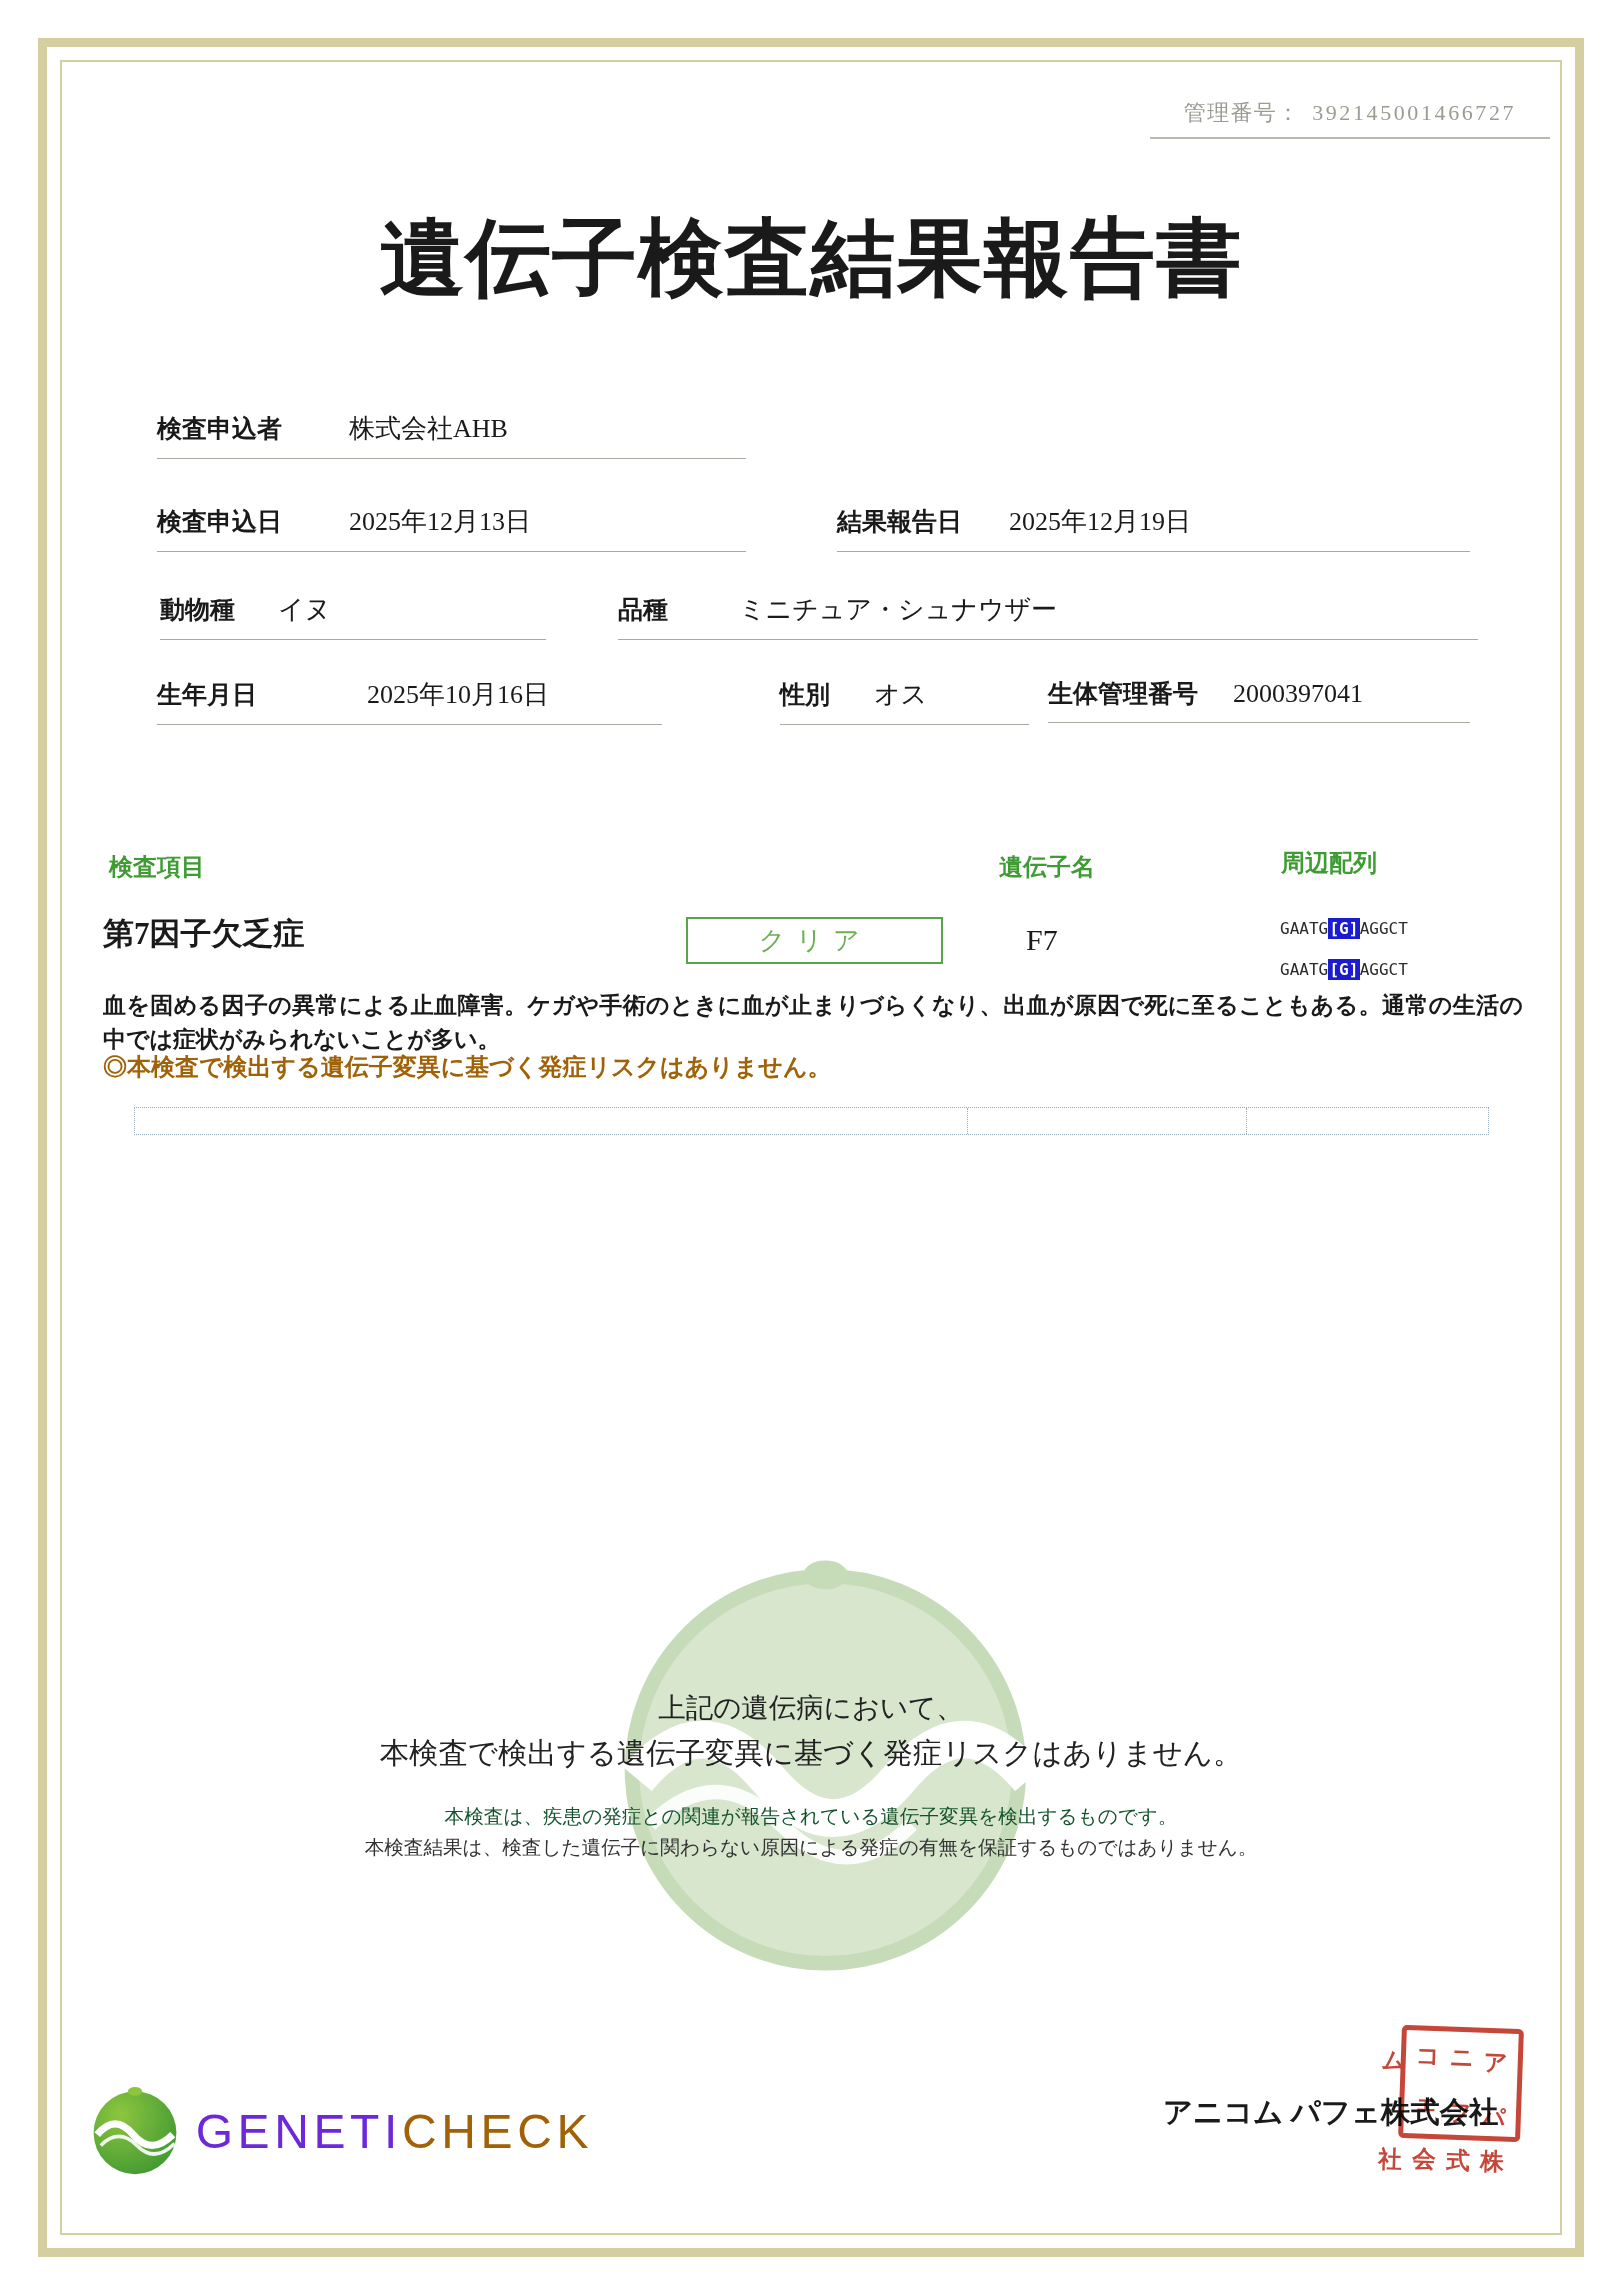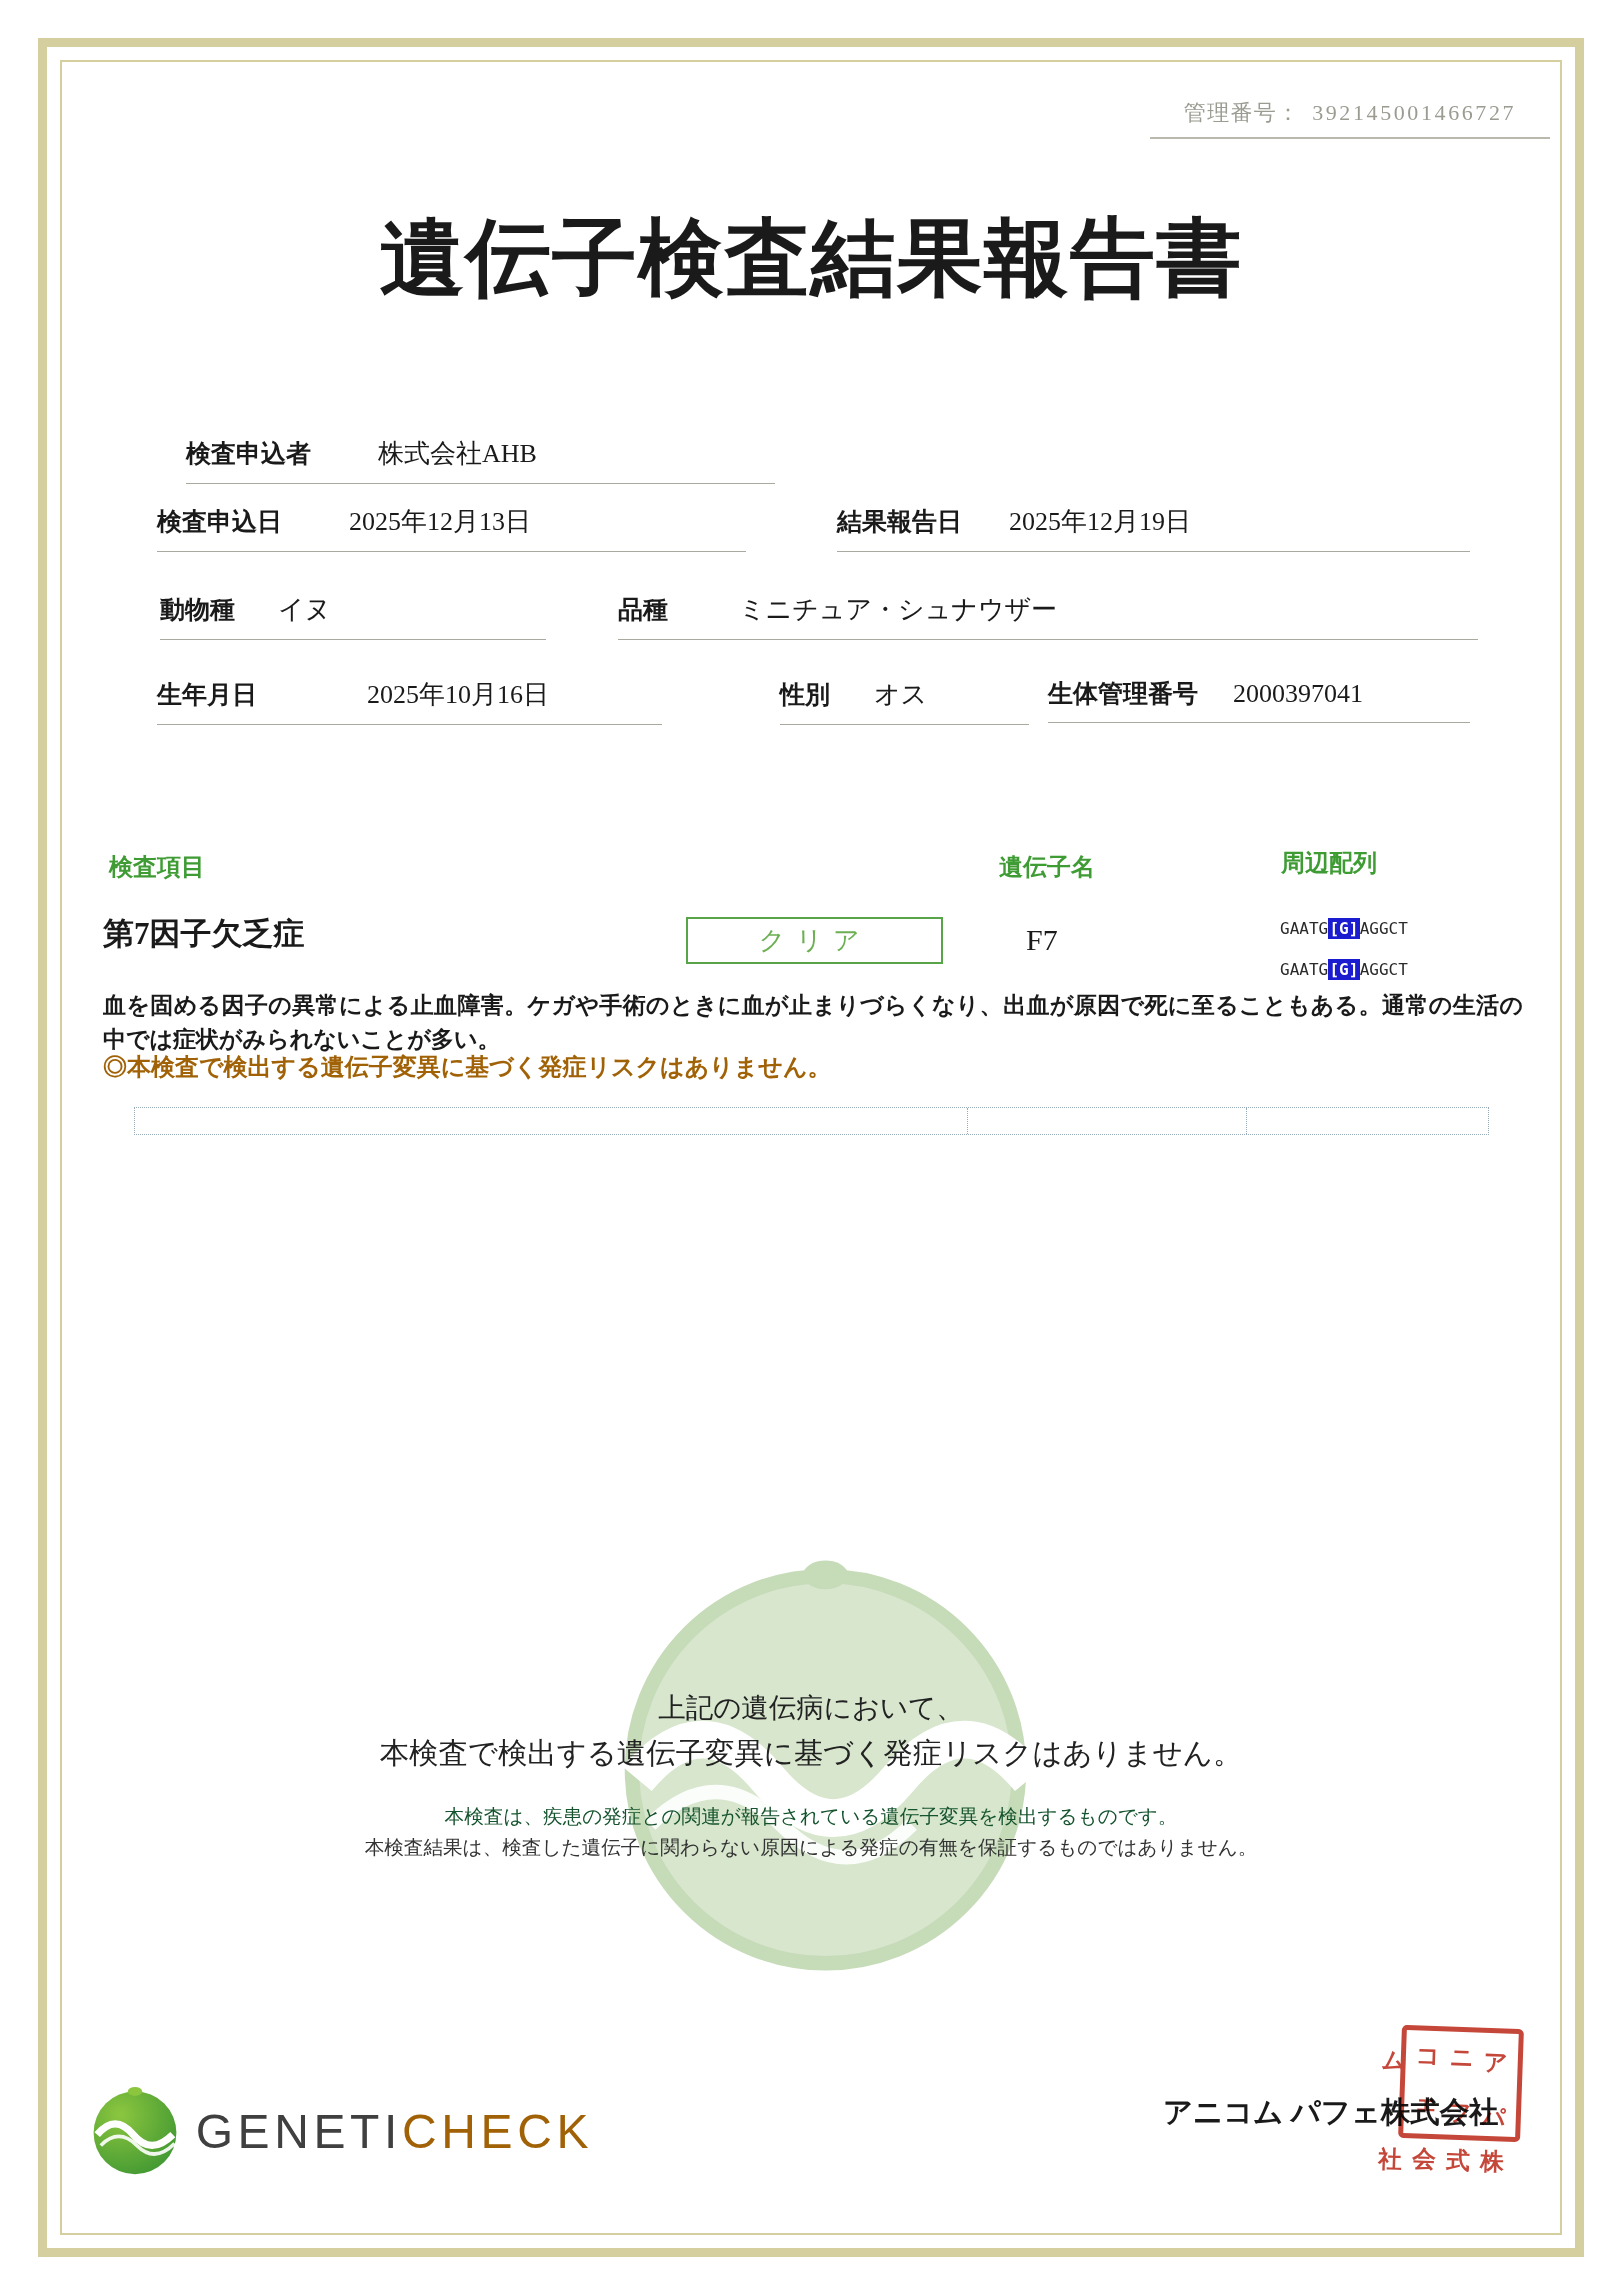--- a/index.html
+++ b/index.html
@@ -90,21 +90,21 @@
   
   .brand{
     position:absolute;left:90px;top:2086px;height:90px;
     display:flex;align-items:center;gap:15.7px;z-index:1;
   }
   .brand-mark{width:90px;height:90px;flex:0 0 auto;}
   .brand-text{
     font-family:"Liberation Sans", sans-serif;font-size:48px;
     letter-spacing:4.6px;font-weight:400;white-space:nowrap;
   }
-  .brand-text .b1{color:#404040;}
+  .brand-text .b1{color:#6d28d9;}
   .brand-text .b2{color:#a16207;}
 
   .company{
     position:absolute;left:1163px;top:2093px;
     font-size:29.4px;font-weight:700;white-space:nowrap;z-index:1;
   }
   .seal{
     position:absolute;left:1400px;top:2027px;width:122px;height:113px;
     border:5.9px solid #c5473a;border-radius:5.2px;box-sizing:border-box;
     transform:rotate(2deg);mix-blend-mode:multiply;z-index:2;
@@ -122,21 +122,21 @@
 
   <div class="frame-outer"></div>
   <div class="frame-inner"></div>
 
   <div class="mgmt">
     <span>管理番号：</span><span class="num">392145001466727</span>
   </div>
 
   <div class="title">遺伝子検査結果報告書</div>
 
-  <div class="field" style="left:157px;top:436px;width:589px;margin-left:29px;">
+  <div class="field" style="left:157px;top:411px;width:589px;">
     <span class="lbl">検査申込者</span>
     <span class="val" style="margin-left:67px;">株式会社AHB</span>
   </div>
 
   <div class="field" style="left:157px;top:504px;width:589px;">
     <span class="lbl">検査申込日</span>
     <span class="val" style="margin-left:67px;">2025年12月13日</span>
   </div>
 
   <div class="field" style="left:837px;top:504px;width:633px;">

